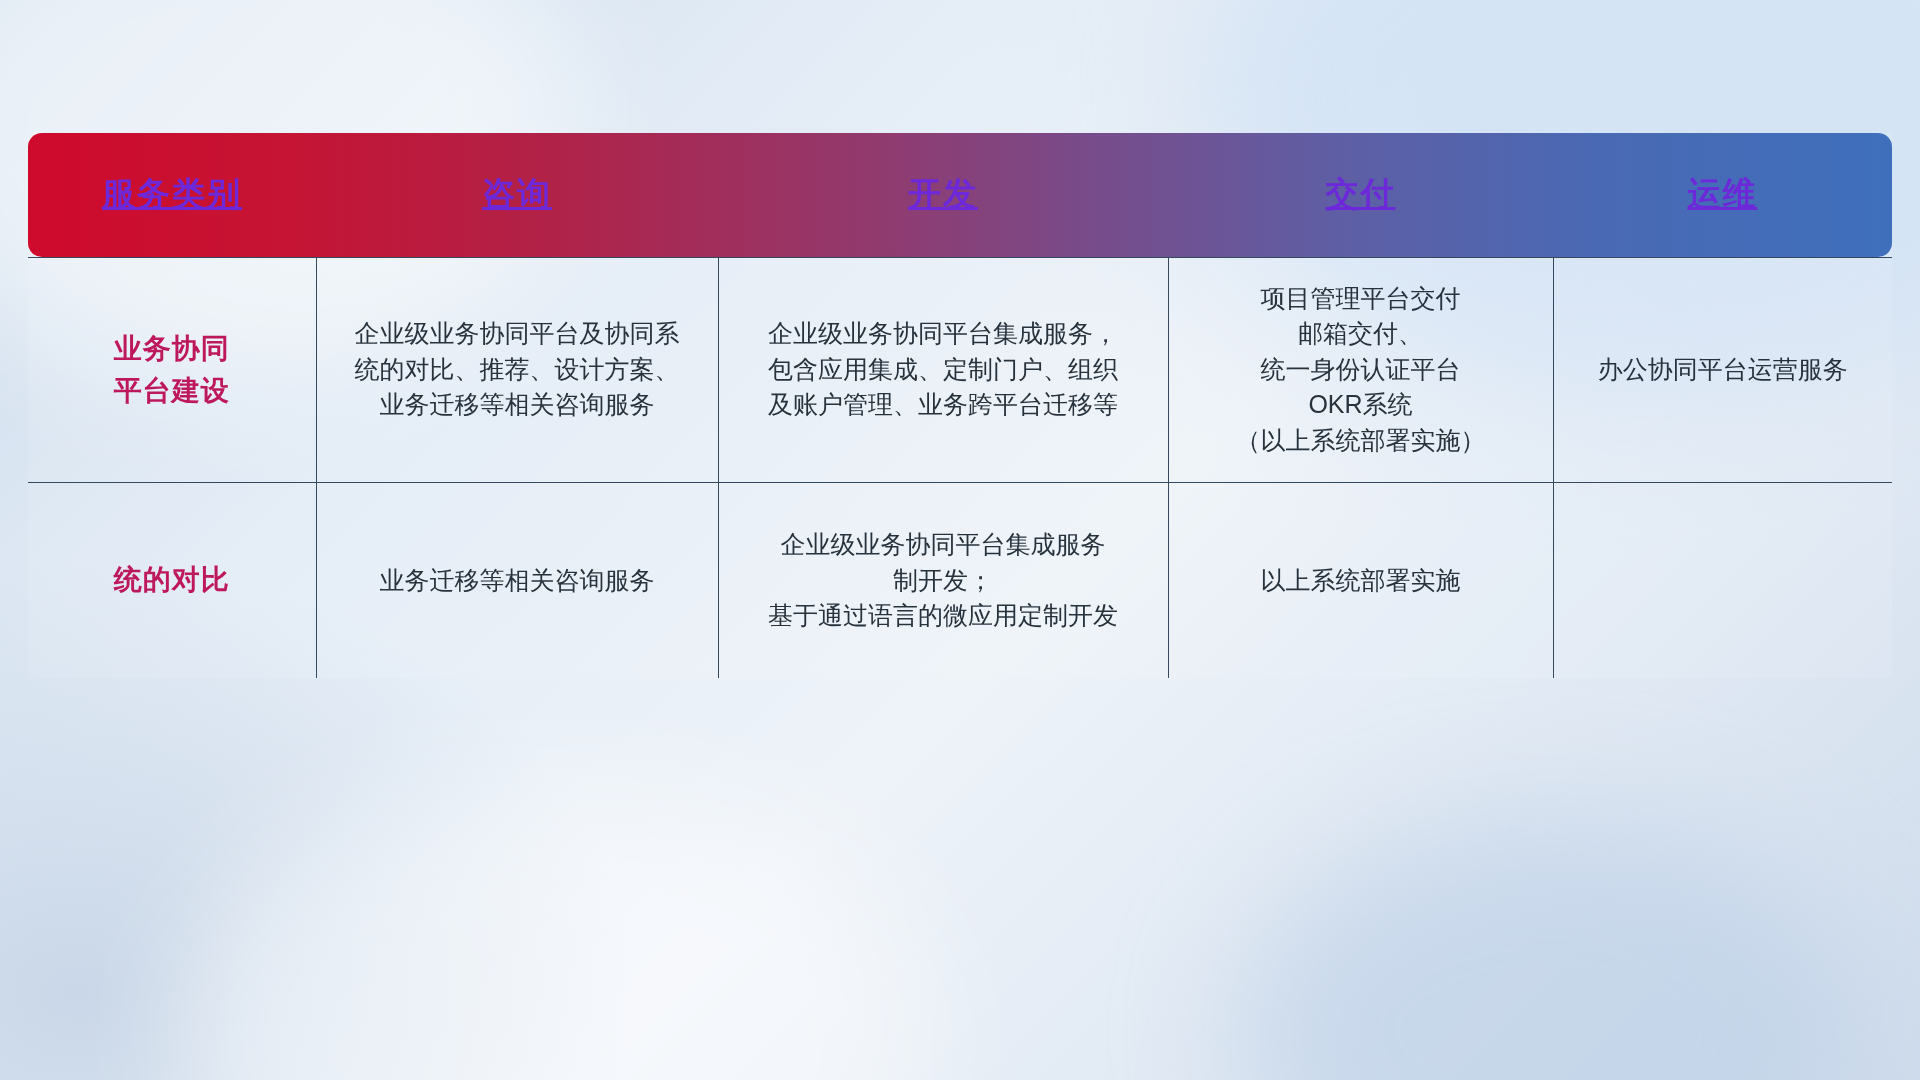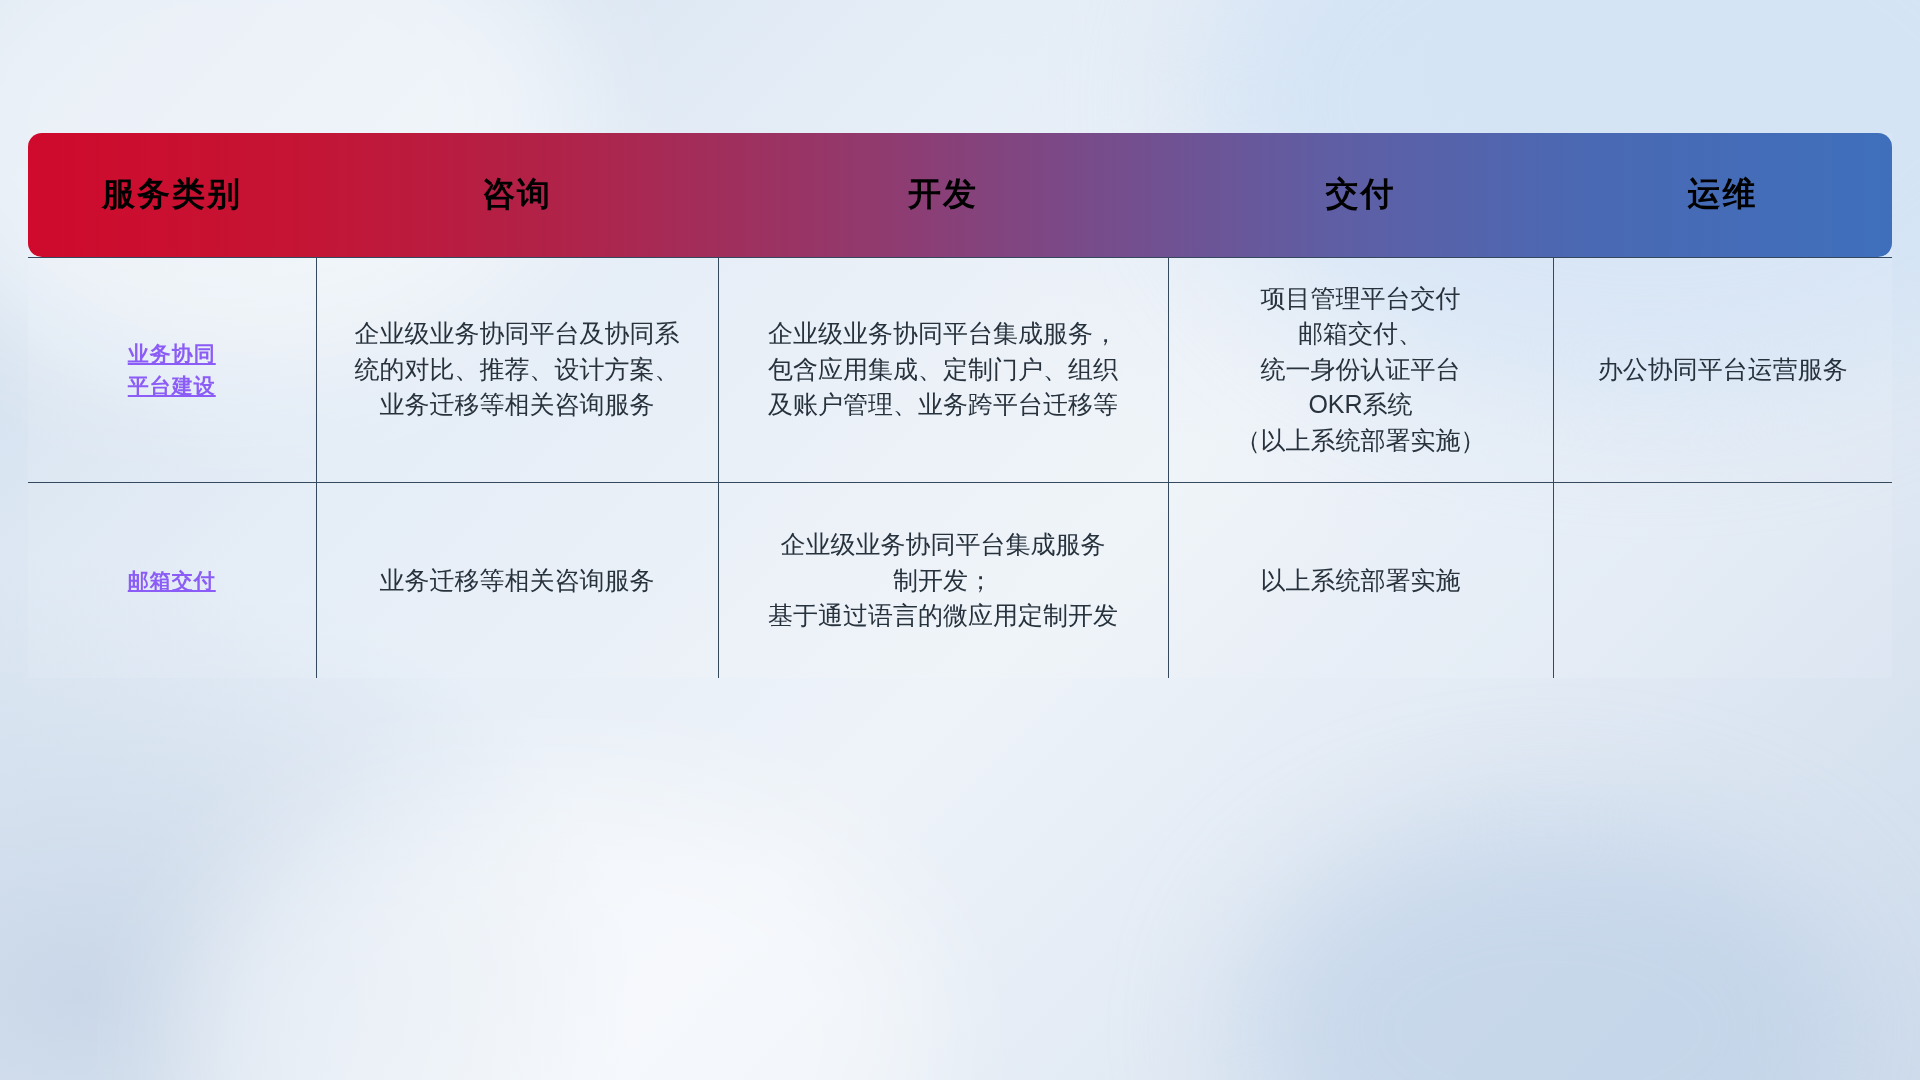--- a/index.html
+++ b/index.html
@@ -45,27 +45,28 @@
     background: rgba(255,255,255,0.10);
   }
 
   
   thead tr {
     height: 124px;
   }
   thead th {
     padding: 12px;
     margin: 0;
-    color: #000000;
+    color: #6d28d9;
     font-size: 33px;
     font-weight: bold;
     letter-spacing: 2px;
     text-align: center;
     vertical-align: middle;
     position: relative;
+    text-decoration: underline;
   }
   .hdr-bg {
     position: absolute;
     left: 0; top: 0;
     width: 1864px;
     height: 124px;
     background: linear-gradient(90deg,
         #cf0a2c 0%,
         #c51434 14%,
         #b12248 28%,
@@ -97,26 +98,25 @@
   tbody tr td:first-child {
     border-left: none;
   }
   tbody tr td:last-child {
     border-right: none;
   }
   tbody tr:last-child td {
     border-bottom: none;
   }
   td.cat {
-    color: #8b5cf6;
+    color: #be185d;
     font-weight: bold;
-    font-size: 21px;
+    font-size: 28px;
     line-height: 1.5;
     letter-spacing: 1px;
-    text-decoration: underline;
   }
   .row-1 { height: 225px; }
   .row-2 { height: 172px; }
   .row-3 { height: 196px; }
 
   .nowrap-lines {
     white-space: pre-line;
   }
 </style>
 </head>
@@ -167,21 +167,21 @@
 包含应用集成、定制门户、组织
 及账户管理、业务跨平台迁移等</td>
         <td class="nowrap-lines">项目管理平台交付
 邮箱交付、
 统一身份认证平台
 OKR系统
 （以上系统部署实施）</td>
         <td class="nowrap-lines">办公协同平台运营服务</td>
       </tr>
       <tr class="row-3">
-        <td class="cat nowrap-lines">邮箱交付</td>
+        <td class="cat nowrap-lines">统的对比</td>
         <td class="nowrap-lines">业务迁移等相关咨询服务</td>
         <td class="nowrap-lines">企业级业务协同平台集成服务
 制开发；
 基于通过语言的微应用定制开发</td>
         <td class="nowrap-lines">以上系统部署实施</td>
         <td class="nowrap-lines"></td>
       </tr>
     </tbody>
   </table>
 </div>

